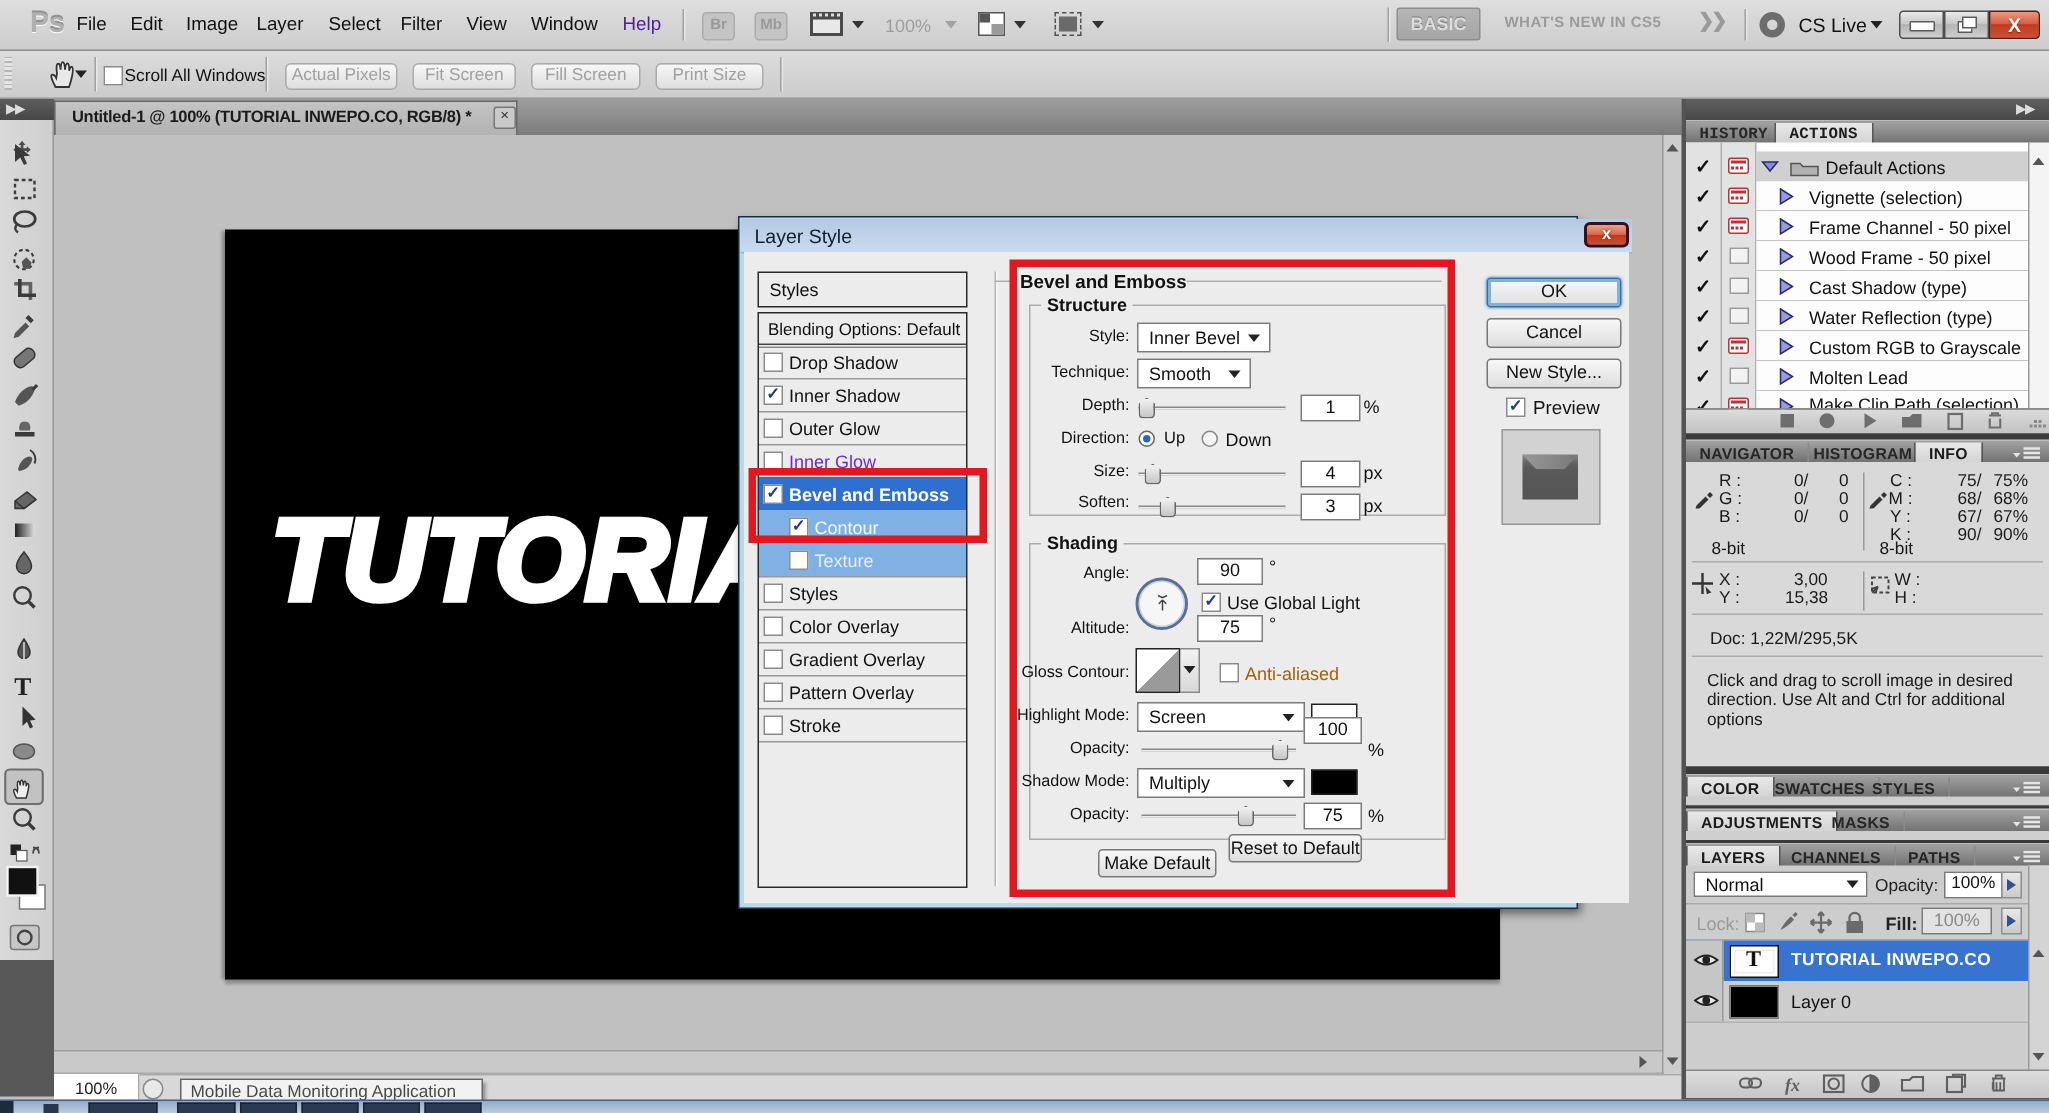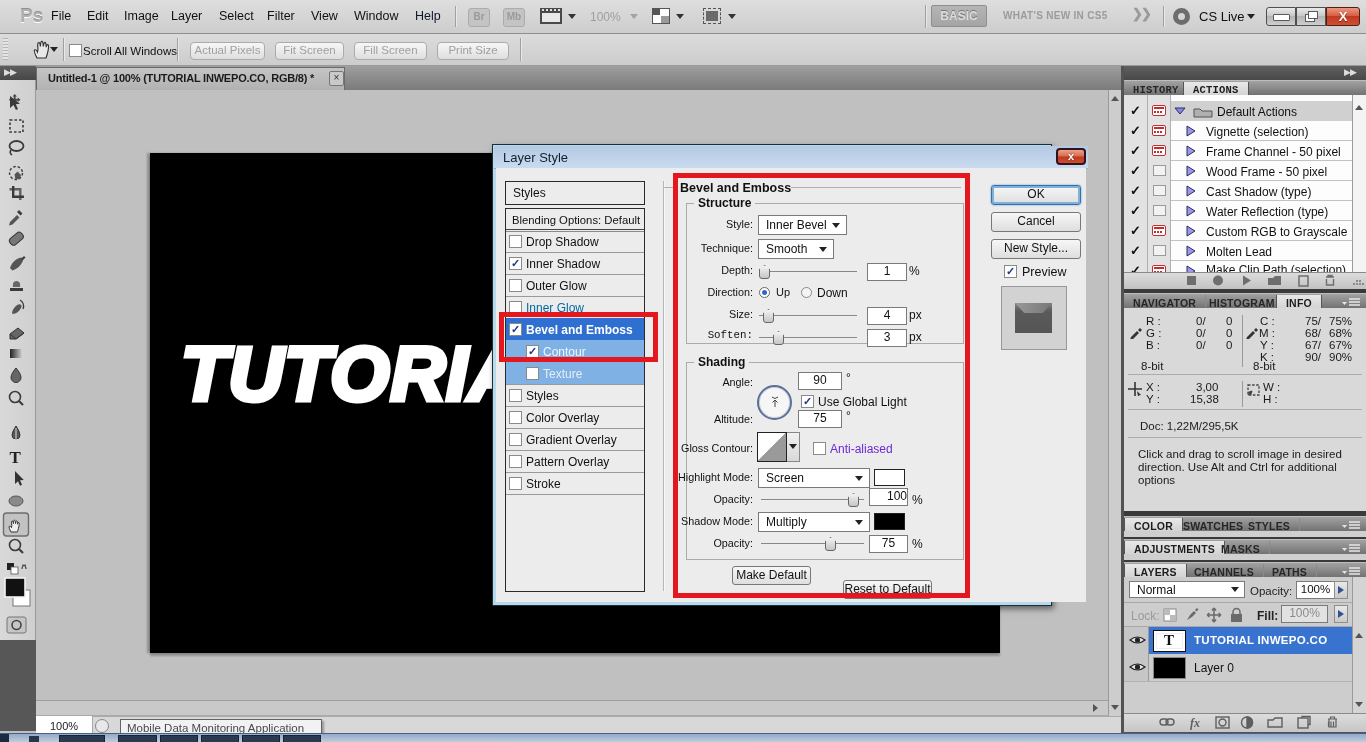--- a/index.html
+++ b/index.html
@@ -37,21 +37,21 @@
   <div class="txt" style="left:20px;top:5px;font-size:19px;font-weight:bold;color:#b0b0b0;text-shadow:0 1px 0 #fff, 0 -1px 0 #909090;">Ps</div>
   <div id="menus">
     <div class="txt" style="left:51px;top:9px;font-size:12.5px;color:#111;">File</div>
     <div class="txt" style="left:87px;top:9px;font-size:12.5px;color:#111;">Edit</div>
     <div class="txt" style="left:124px;top:9px;font-size:12.5px;color:#111;">Image</div>
     <div class="txt" style="left:171px;top:9px;font-size:12.5px;color:#111;">Layer</div>
     <div class="txt" style="left:219px;top:9px;font-size:12.5px;color:#111;">Select</div>
     <div class="txt" style="left:267px;top:9px;font-size:12.5px;color:#111;">Filter</div>
     <div class="txt" style="left:311px;top:9px;font-size:12.5px;color:#111;">View</div>
     <div class="txt" style="left:354px;top:9px;font-size:12.5px;color:#111;">Window</div>
-    <div class="txt" style="left:415px;top:9px;font-size:12.5px;color:#0f172a;">Help</div>
+    <div class="txt" style="left:415px;top:9px;font-size:12.5px;color:#4c1d95;">Help</div>
     <div class="sep" style="left:455px;top:6px;height:21px;"></div>
     <div class="abs" style="left:468px;top:8px;width:20px;height:17px;background:#c4c4c4;border:1px solid #ababab;border-radius:3px;font-size:10px;font-weight:bold;color:#9a9a9a;text-align:center;line-height:16px;">Br</div>
     <div class="abs" style="left:503px;top:8px;width:20px;height:17px;background:#c4c4c4;border:1px solid #ababab;border-radius:3px;font-size:10px;font-weight:bold;color:#9a9a9a;text-align:center;line-height:16px;">Mb</div>
 
     <div class="abs" style="left:540px;top:8px;width:22px;height:16px;border:2px solid #4a4a4a;background:#e8e8e8;box-sizing:border-box;"></div>
     <div class="abs" style="left:540px;top:8px;width:22px;height:5px;background:#4a4a4a;"></div>
     <div class="abs" style="left:542px;top:9px;width:2px;height:2px;background:#ddd;box-shadow:4px 0 #ddd,8px 0 #ddd,12px 0 #ddd,16px 0 #ddd;"></div>
     <div class="ddarrow" style="left:568px;top:14px;border-top-color:#333;"></div>
     <div class="txt" style="left:590px;top:10px;font-size:12px;color:#9e9e9e;">100%</div>
     <div class="ddarrow" style="left:630px;top:14px;border-top-color:#a2a2a2;"></div>
@@ -506,21 +506,21 @@
       <div class="chk" style="left:13px;top:67px;"></div>
       <div class="txt" style="left:30px;top:67px;font-size:12px;color:#111;">Drop Shadow</div>
       <div class="abs" style="left:10px;top:106px;width:138px;height:1px;background:#999;"></div>
       <div class="chk" style="left:13px;top:89px;">✓</div>
       <div class="txt" style="left:30px;top:89px;font-size:12px;color:#111;">Inner Shadow</div>
       <div class="abs" style="left:10px;top:128px;width:138px;height:1px;background:#999;"></div>
       <div class="chk" style="left:13px;top:111px;"></div>
       <div class="txt" style="left:30px;top:111px;font-size:12px;color:#111;">Outer Glow</div>
       <div class="abs" style="left:10px;top:150px;width:138px;height:1px;background:#999;"></div>
       <div class="chk" style="left:13px;top:133px;"></div>
-      <div class="txt" style="left:30px;top:133px;font-size:12px;color:#0369a1;">Inner Glow</div>
+      <div class="txt" style="left:30px;top:133px;font-size:12px;color:#6d28d9;">Inner Glow</div>
       <div class="abs" style="left:10px;top:150px;width:138px;height:22px;background:#2e6fd0;"></div>
       <div class="abs" style="left:10px;top:172px;width:138px;height:1px;background:#999;"></div>
       <div class="chk" style="left:13px;top:155px;">✓</div>
       <div class="txt" style="left:30px;top:155px;font-size:12px;font-weight:bold;color:#fff;">Bevel and Emboss</div>
       <div class="abs" style="left:10px;top:172px;width:138px;height:22px;background:#7fb1e4;"></div>
       <div class="abs" style="left:10px;top:194px;width:138px;height:1px;background:#999;"></div>
       <div class="chk" style="left:30px;top:177px;">✓</div>
       <div class="txt" style="left:47px;top:177px;font-size:12px;color:#f2f6fa;">Contour</div>
       <div class="abs" style="left:10px;top:194px;width:138px;height:22px;background:#7fb1e4;"></div>
       <div class="abs" style="left:10px;top:216px;width:138px;height:1px;background:#999;"></div>
@@ -569,21 +569,21 @@
         <div class="abs" style="left:263px;top:119px;width:11px;height:11px;border-radius:50%;border:1px solid #666;background:#fff;box-sizing:border-box;"></div>
         <div class="abs" style="left:266px;top:122px;width:5px;height:5px;border-radius:50%;background:#2a66c8;"></div>
         <div class="txt" style="left:280px;top:118px;font-size:11px;color:#111;">Up</div>
         <div class="abs" style="left:305px;top:119px;width:11px;height:11px;border-radius:50%;border:1px solid #888;background:#f4f4f4;box-sizing:border-box;"></div>
         <div class="txt" style="left:321px;top:118px;font-size:12px;color:#111;">Down</div>
         <div class="rlabel" style="left:182px;top:140px;">Size:</div>
         <div class="slider" style="left:263px;top:147px;width:98px;"></div>
         <div class="sthumb" style="left:267px;top:141px;"></div>
         <div class="fld" style="left:371px;top:139px;width:38px;height:16px;line-height:15px;">4</div>
         <div class="txt" style="left:413px;top:140px;font-size:12px;color:#111;">px</div>
-        <div class="rlabel" style="left:182px;top:161px;font-family:Liberation Mono, monospace;">Soften:</div>
+        <div class="rlabel" style="left:182px;top:161px;">Soften:</div>
         <div class="slider" style="left:263px;top:169px;width:98px;"></div>
         <div class="sthumb" style="left:277px;top:163px;"></div>
         <div class="fld" style="left:371px;top:161px;width:38px;height:16px;line-height:15px;">3</div>
         <div class="txt" style="left:413px;top:162px;font-size:12px;color:#111;">px</div>
 
         <div class="gbox" style="left:190px;top:194px;width:276px;height:196px;"></div>
         <div class="glabel" style="left:198px;top:187px;">Shading</div>
         <div class="rlabel" style="left:182px;top:208px;">Angle:</div>
         <div class="abs" style="left:261px;top:217px;width:35px;height:35px;border-radius:50%;border:2px solid #5c6f94;background:#f6f6f6;box-sizing:border-box;box-shadow:0 0 0 1px #c8d4e8 inset;"></div>
         <svg class="abs" style="left:272px;top:227px;" width="14" height="14">
@@ -594,42 +594,42 @@
         <div class="chk" style="left:305px;top:227px;">✓</div>
         <div class="txt" style="left:322px;top:227px;font-size:12px;color:#111;">Use Global Light</div>
         <div class="rlabel" style="left:182px;top:245px;">Altitude:</div>
         <div class="fld" style="left:302px;top:242px;width:42px;height:16px;line-height:15px;">75</div>
         <div class="txt" style="left:350px;top:241px;font-size:12px;color:#111;">°</div>
         <div class="rlabel" style="left:182px;top:274px;">Gloss Contour:</div>
         <div class="abs" style="left:261px;top:264px;width:30px;height:30px;border:1px solid #222;box-sizing:border-box;background:linear-gradient(to bottom right,#fff 49.5%,#9a9a9a 50%);"></div>
         <div class="abs" style="left:291px;top:264px;width:13px;height:30px;border:1px solid #888;border-left:none;box-sizing:border-box;background:linear-gradient(#f2f2f2,#d8d8d8);"></div>
         <div class="ddarrow" style="left:293px;top:276px;"></div>
         <div class="chk" style="left:317px;top:274px;"></div>
-        <div class="txt" style="left:334px;top:274px;font-size:12px;color:#6d28d9;">Anti-aliased</div>
+        <div class="txt" style="left:334px;top:274px;font-size:12px;color:#a16207;">Anti-aliased</div>
         <div class="rlabel" style="left:182px;top:303px;">Highlight Mode:</div>
         <div class="ddown" style="left:262px;top:300px;width:112px;height:20px;line-height:19px;padding-left:7px;box-sizing:border-box;">Screen</div>
         <div class="ddarrow" style="left:359px;top:308px;"></div>
         <div class="abs" style="left:378px;top:301px;width:31px;height:17px;background:#fff;border:1px solid #222;box-sizing:border-box;"></div>
         <div class="rlabel" style="left:182px;top:325px;">Opacity:</div>
         <div class="slider" style="left:265px;top:331px;width:103px;"></div>
         <div class="sthumb" style="left:352px;top:325px;"></div>
-        <div class="fld" style="left:373px;top:320px;width:37px;height:16px;line-height:15px;text-align:right;">100</div>
+        <div class="fld" style="left:373px;top:310px;width:37px;height:16px;line-height:15px;">100</div>
         <div class="txt" style="left:416px;top:325px;font-size:12px;color:#111;">%</div>
         <div class="rlabel" style="left:182px;top:347px;">Shadow Mode:</div>
         <div class="ddown" style="left:262px;top:344px;width:112px;height:20px;line-height:19px;padding-left:7px;box-sizing:border-box;">Multiply</div>
         <div class="ddarrow" style="left:359px;top:352px;"></div>
         <div class="abs" style="left:378px;top:345px;width:31px;height:17px;background:#000;border:1px solid #222;box-sizing:border-box;"></div>
         <div class="rlabel" style="left:182px;top:369px;">Opacity:</div>
         <div class="slider" style="left:265px;top:375px;width:103px;"></div>
         <div class="sthumb" style="left:329px;top:369px;"></div>
         <div class="fld" style="left:373px;top:367px;width:37px;height:16px;line-height:15px;">75</div>
         <div class="txt" style="left:416px;top:369px;font-size:12px;color:#111;">%</div>
 
         <div class="btn" style="left:236px;top:398px;width:77px;height:17px;line-height:16px;">Make Default</div>
-        <div class="btn" style="left:323px;top:412px;width:87px;height:17px;line-height:16px;margin-left:24px;">Reset to Default</div>
+        <div class="btn" style="left:323px;top:388px;width:87px;height:17px;line-height:16px;">Reset to Default</div>
       </div>
 
       <div class="redbox" style="left:177px;top:5px;width:297px;height:425px;box-sizing:border-box;"></div>
 
       <div class="btn" style="left:495px;top:17px;width:88px;height:18px;line-height:17px;border-color:#3a6ea5;box-shadow:0 0 0 2px #7db2dd inset, 0 0 2px #5a9ac8;">OK</div>
       <div class="btn" style="left:495px;top:44px;width:88px;height:18px;line-height:17px;">Cancel</div>
       <div class="btn" style="left:495px;top:71px;width:88px;height:18px;line-height:17px;">New Style...</div>
       <div class="chk" style="left:508px;top:97px;">✓</div>
       <div class="txt" style="left:526px;top:97px;font-size:12.5px;color:#111;">Preview</div>
       <div class="abs" style="left:505px;top:118px;width:66px;height:64px;background:#d2d2d2;border:1px solid #989898;box-sizing:border-box;"></div>

